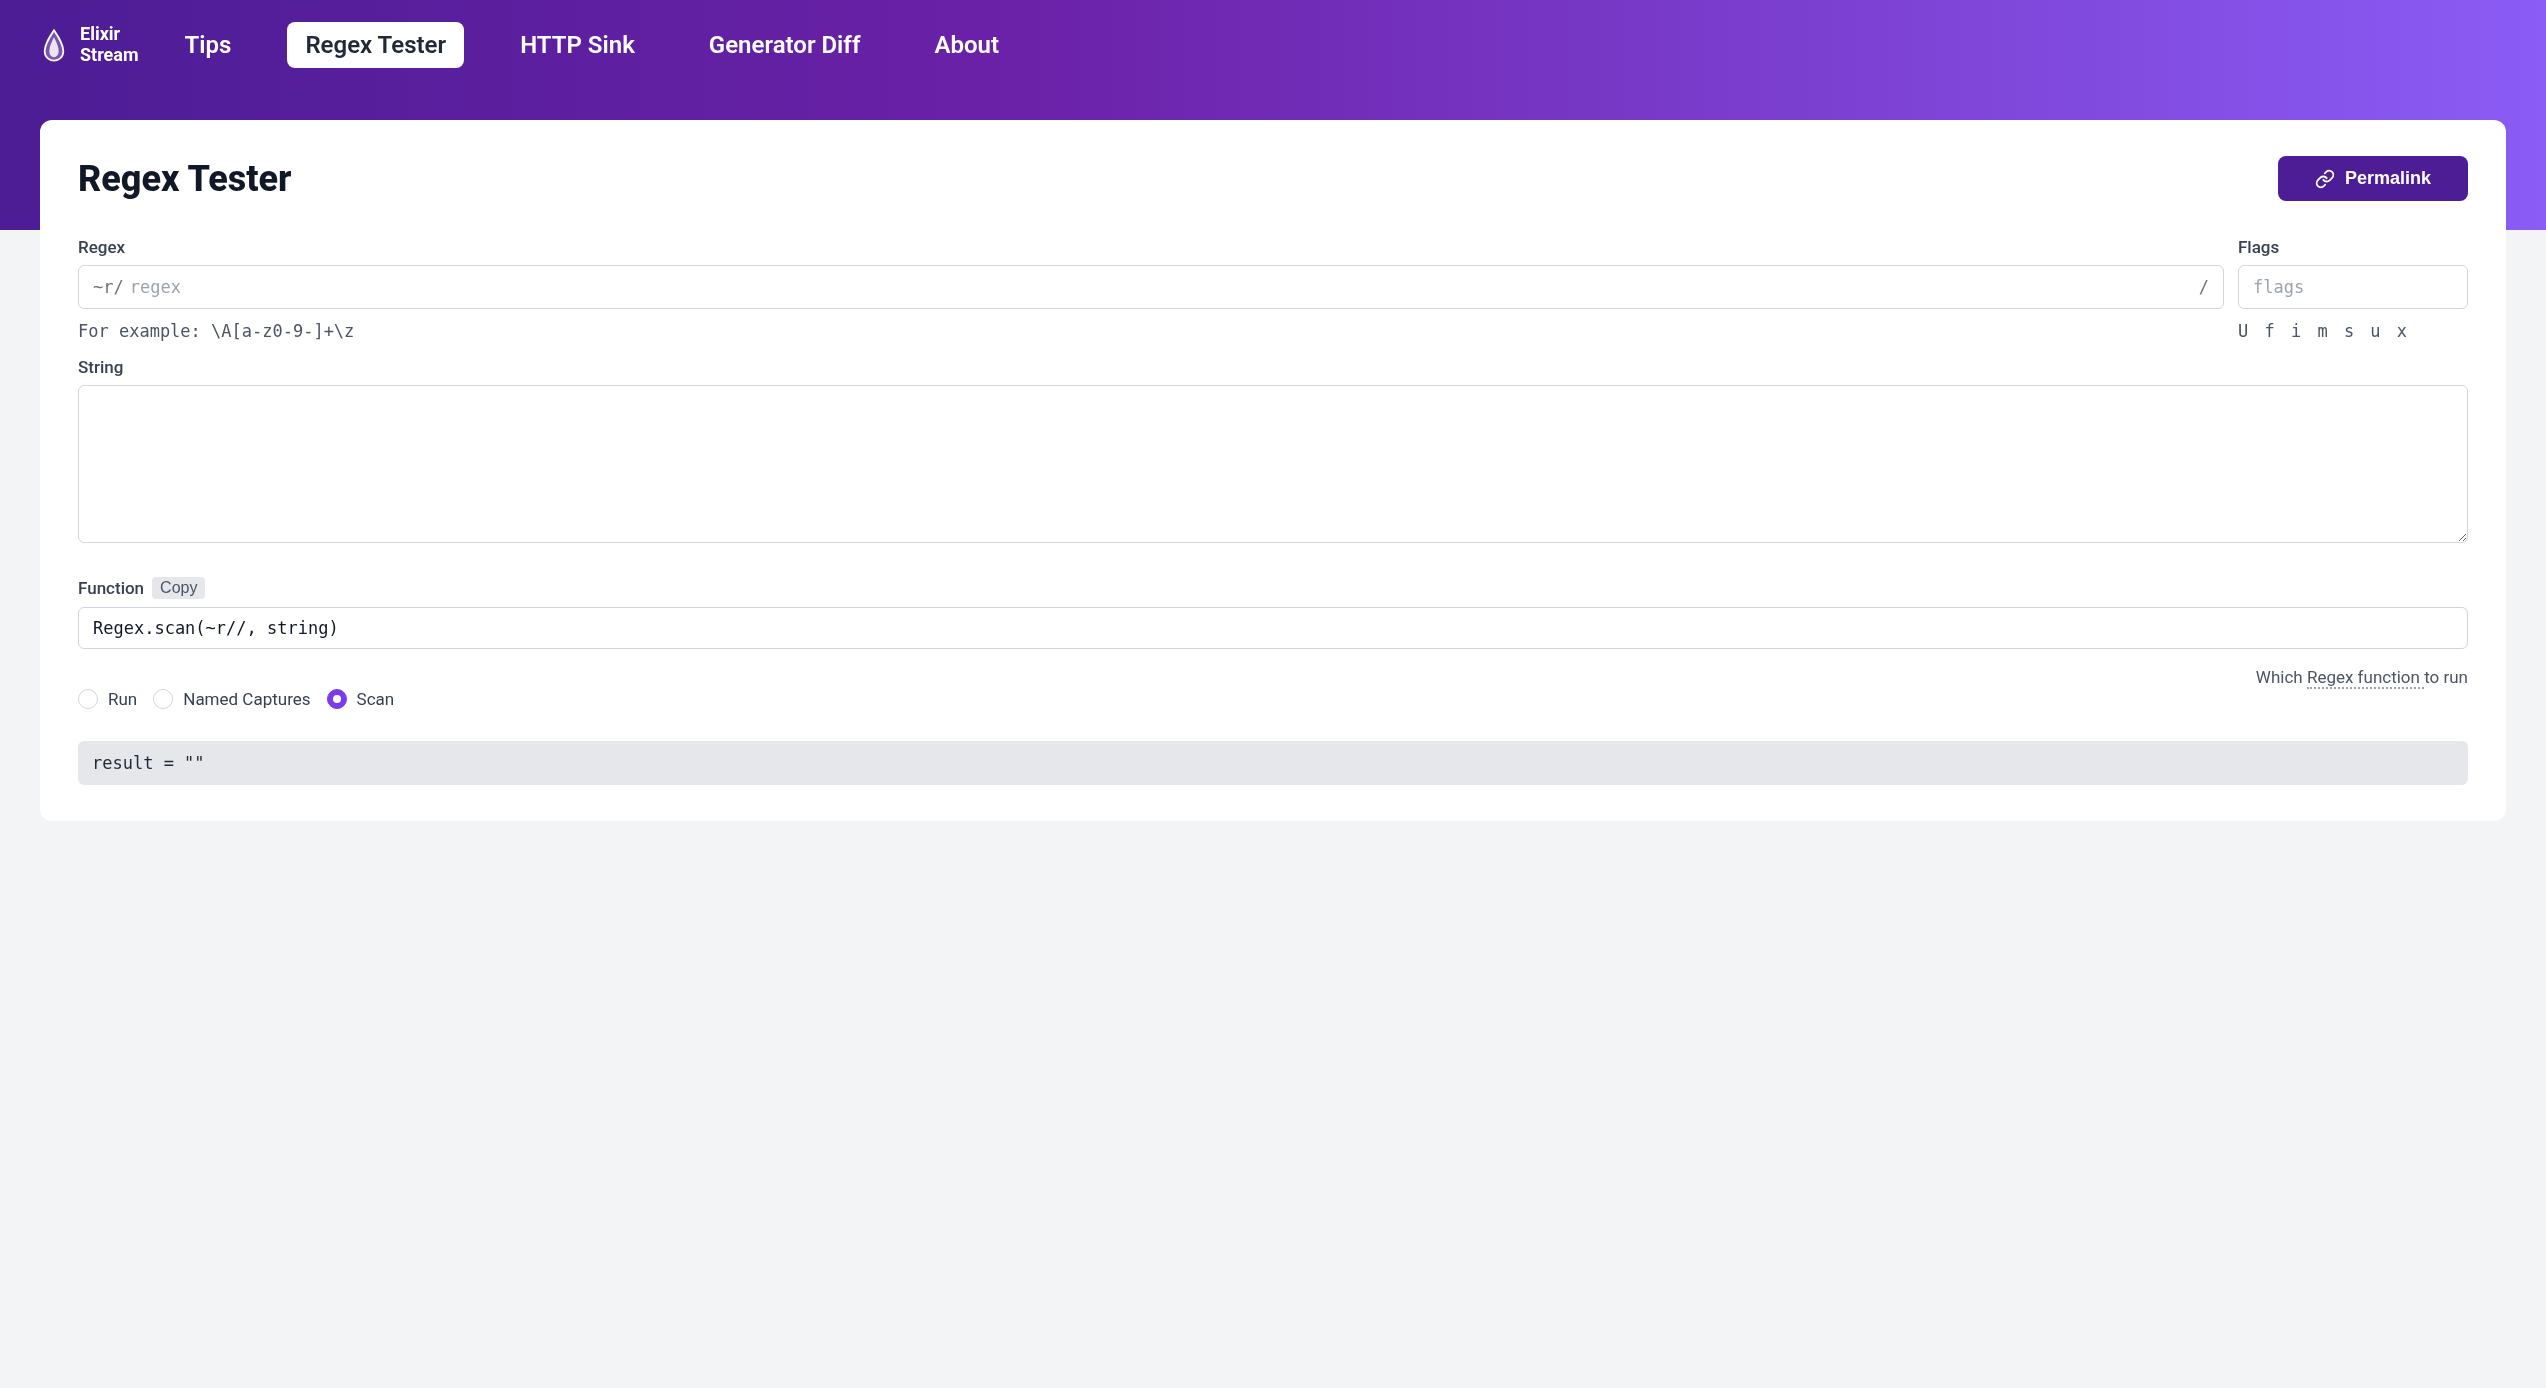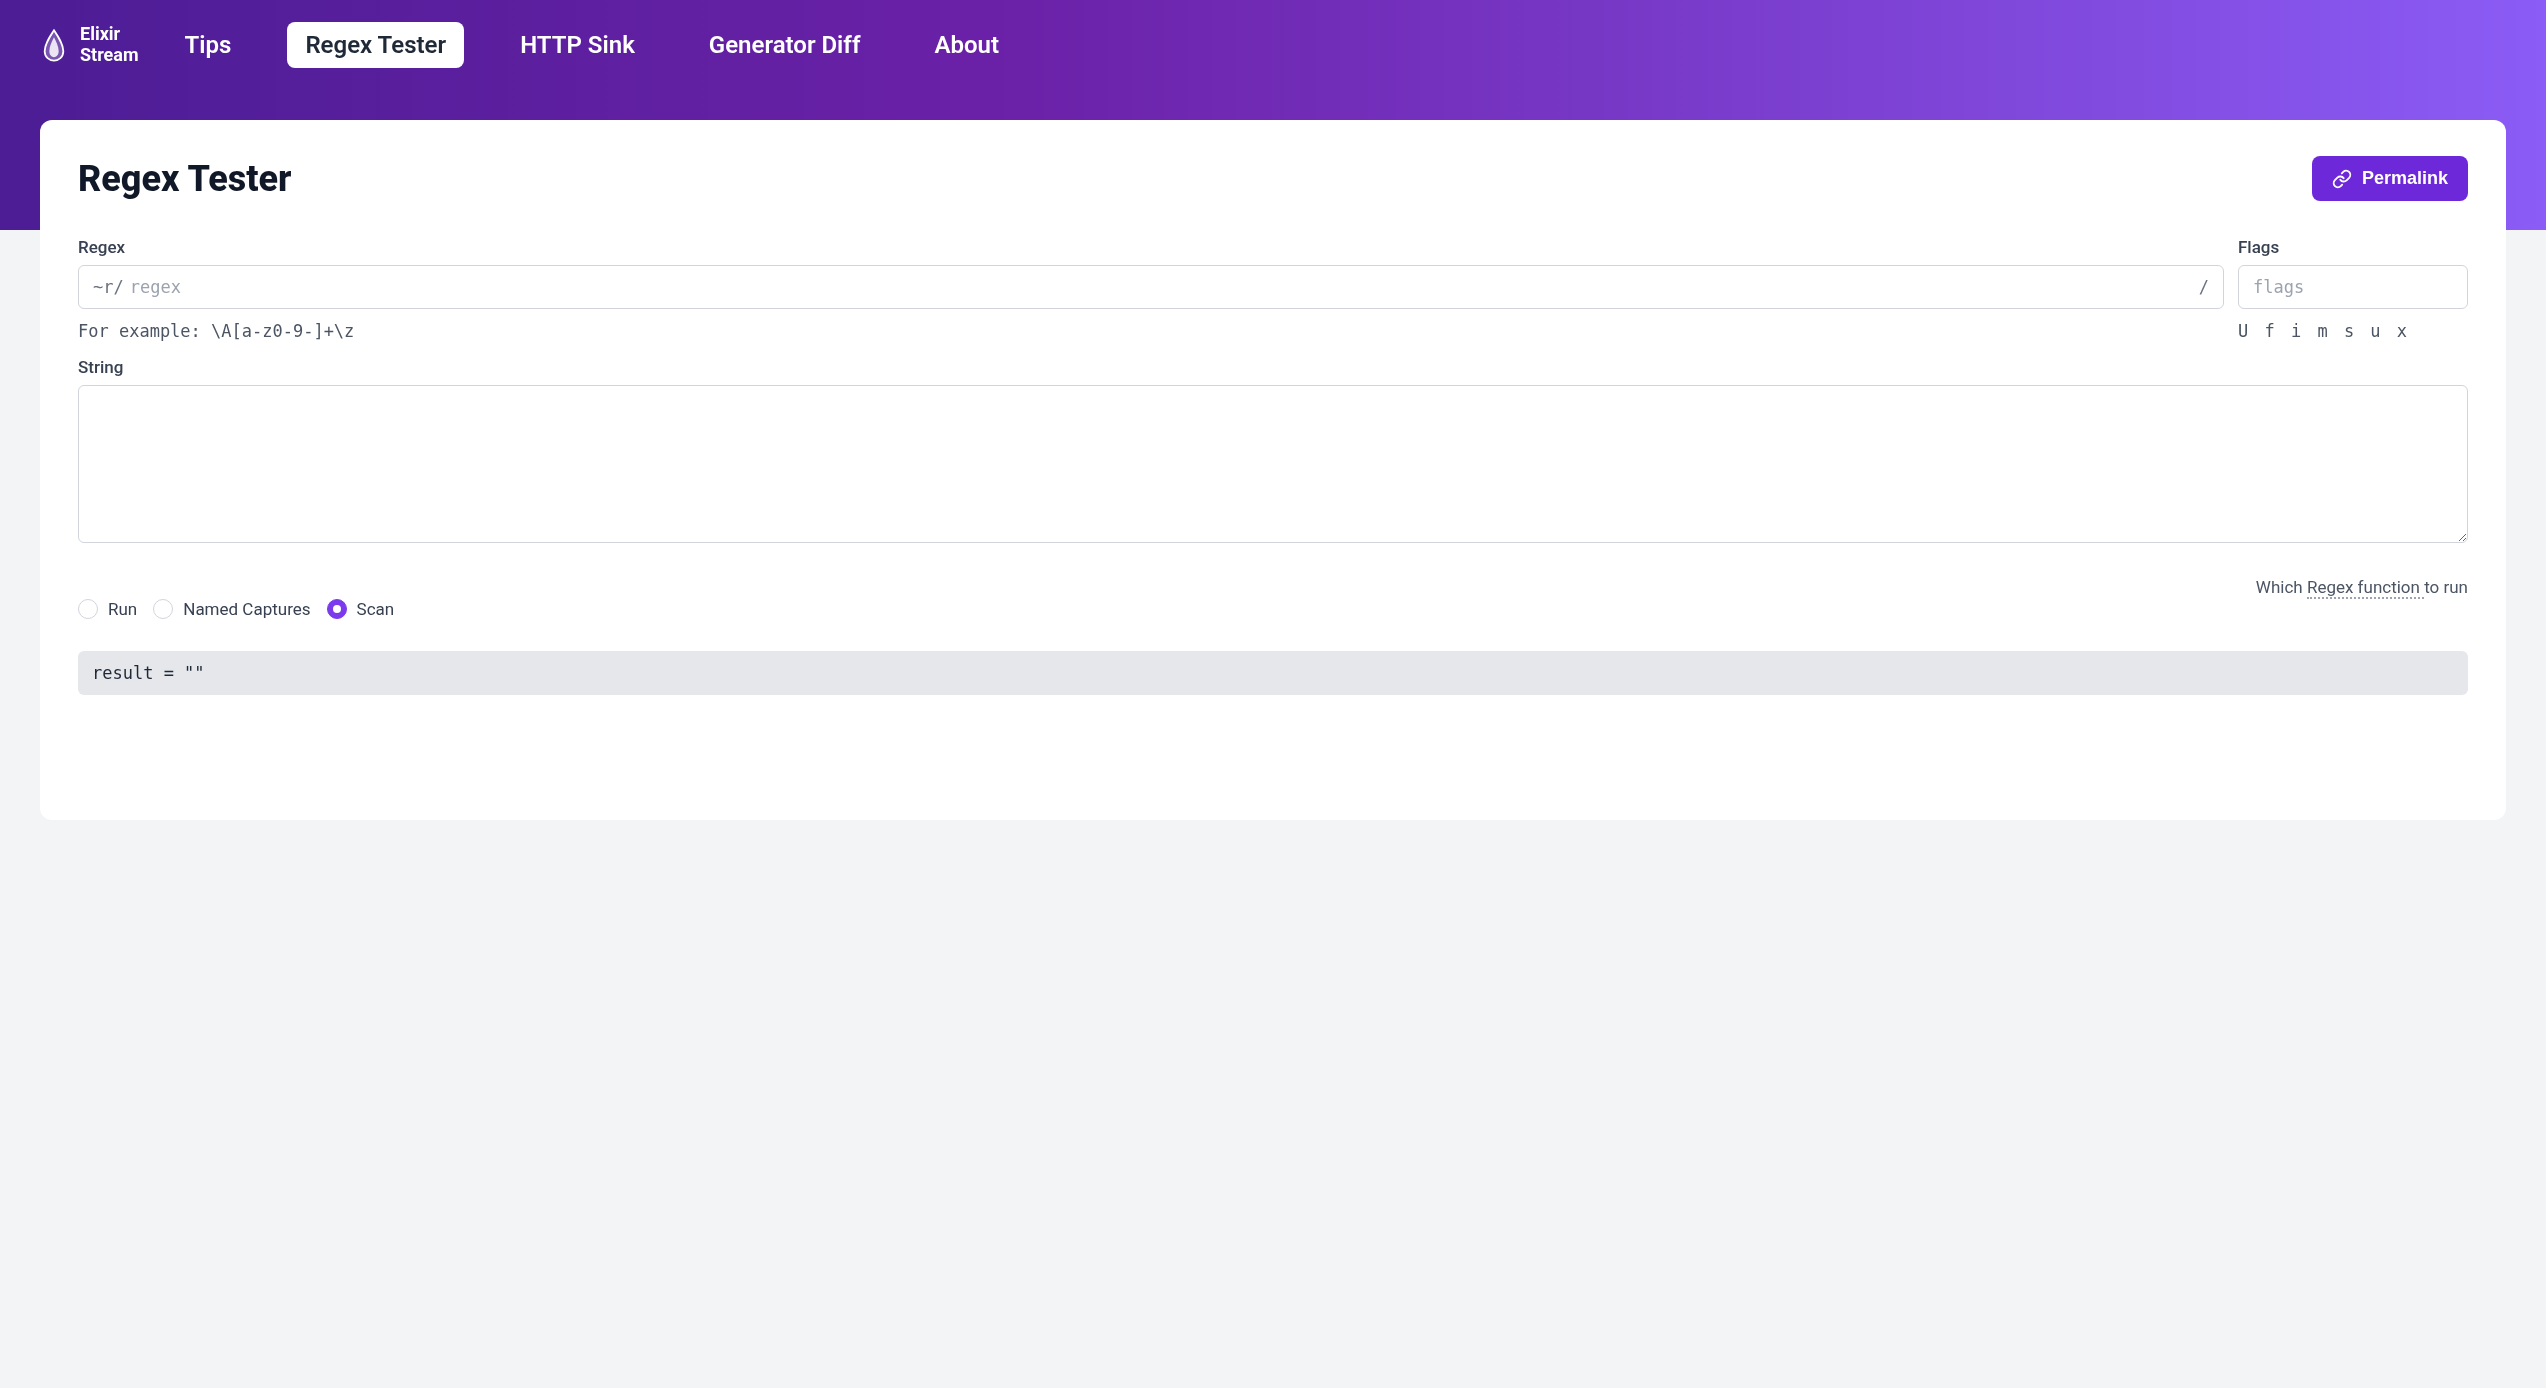--- a/index.html
+++ b/index.html
@@ -90,25 +90,25 @@
       margin-bottom: 36px;
     }
     
     .page-title {
       font-size: 36px;
       font-weight: 800;
       color: #111827;
     }
     
     .permalink-btn {
-      background: #6d28d9;
+      background: #4c1d95;
       color: white;
       border: none;
       border-radius: 8px;
-      padding: 12px 20px;
+      padding: 12px 37px;
       font-size: 18px;
       font-weight: 600;
       display: flex;
       align-items: center;
       gap: 10px;
       cursor: pointer;
     }
     
     .permalink-btn svg {
       width: 20px;
@@ -379,20 +379,27 @@
     <div class="hint-row">
       <div class="hint-text regex-hint">For example: \A[a-z0-9-]+\z</div>
       <div class="hint-text flags-hint">U f i m s u x</div>
     </div>
 
     <div class="string-section">
       <label class="field-label">String</label>
       <textarea class="string-textarea" style=""></textarea>
     </div>
 
+    <div class="function-section">
+      <div class="function-label-row">
+        <span class="field-label" style="margin-bottom:0">Function</span>
+        <button class="copy-btn">Copy</button>
+      </div>
+      <div class="function-display">Regex.scan(~r//, string)</div>
+    </div>
 
     <div class="which-function-row">
       <span>Which </span><a href="#" class="regex-function-link">Regex function </a><span>to run</span>
     </div>
 
     <div class="radio-row">
       <label class="radio-option">
         <span class="radio-circle"></span>
         <span class="radio-label">Run</span>
       </label>

